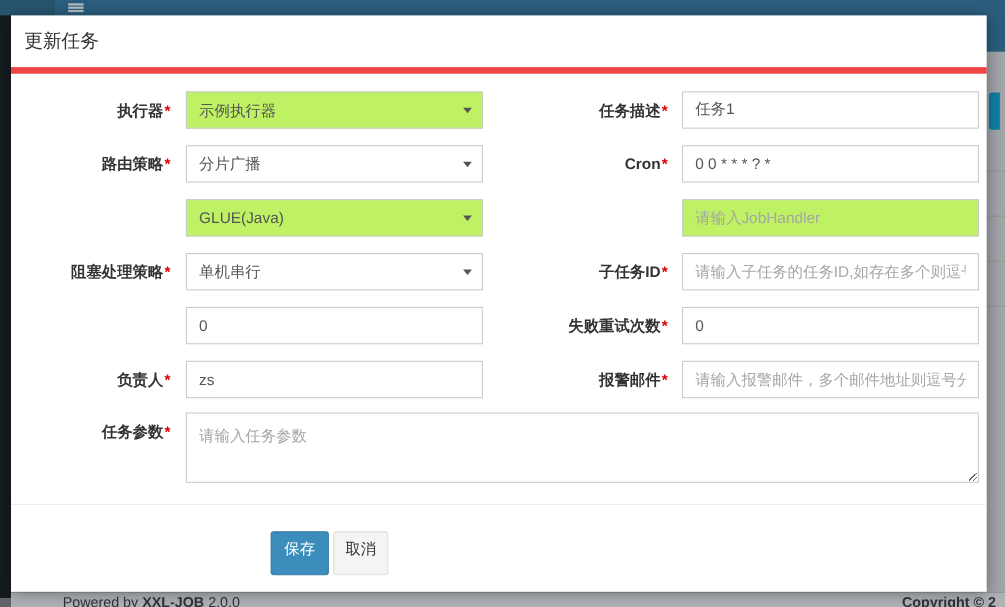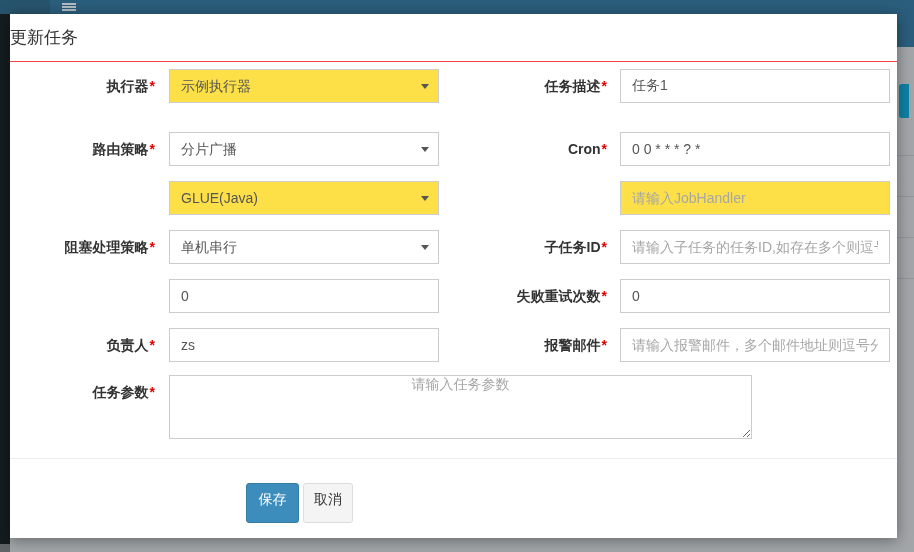--- a/index.html
+++ b/index.html
@@ -19,41 +19,41 @@
   .footer{position:absolute;left:10px;top:538px;width:904px;height:14px;background:#b0b3b6;
           border-top:1px solid #93979b;font-size:13px;color:#2f3439;}
   .footer-left{position:absolute;left:47px;top:1px;white-space:nowrap;}
   .footer-left b{font-weight:bold;}
   .footer-right{position:absolute;left:810px;top:1px;font-weight:bold;white-space:nowrap;}
 
   
   .modal{position:absolute;left:10px;top:14px;width:887px;height:524px;background:#fff;
          box-shadow:0 2px 14px rgba(0,0,0,.4);}
   .modal-title{position:absolute;left:0;top:0;right:0;height:47px;line-height:47px;
-               font-size:17px;color:#333;border-bottom:1px solid #ef4444;}
+               padding-left:12px;font-size:17px;color:#333;border-bottom:6px solid #ef4444;}
 
   .flabel{position:absolute;height:34px;line-height:34px;font-size:14px;font-weight:bold;
           color:#333;text-align:right;white-space:nowrap;}
   .flabel .req{color:#e00000;margin-left:1px;}
   .lcol{left:10px;width:135px;}
   .rcol{left:440px;width:157px;}
 
   .ctrl{position:absolute;width:270px;height:34px;border:1px solid #ccc;background:#fff;
         box-sizing:border-box;font-size:14px;color:#555;
         font-family:"Liberation Sans",sans-serif;}
   input.ctrl{padding:0 11px;outline:none;}
-  .ctrl.disabled{background:#fde047;}
+  .ctrl.disabled{background:#bef264;}
   .ctrl::placeholder{color:#a6a6a6;opacity:1;}
   .sel{line-height:32px;padding:0 24px 0 11px;overflow:hidden;white-space:nowrap;cursor:default;}
   .sel .arrow{position:absolute;right:9px;top:14px;width:0;height:0;
               border-left:4px solid transparent;border-right:4px solid transparent;
               border-top:5px solid #555;}
-  textarea.ctrl{width:583px;height:64px;padding:0 11px;outline:none;resize:both;text-align:center;}
+  textarea.ctrl{width:721px;height:64px;padding:12px 11px;outline:none;resize:both;}
 
-  .r1{top:55px}.r2{top:118px}.r3{top:167px}.r4{top:216px}.r5{top:265px}.r6{top:314px}.r7{top:361px}
+  .r1{top:69px}.r2{top:118px}.r3{top:167px}.r4{top:216px}.r5{top:265px}.r6{top:314px}.r7{top:361px}
   .cl{left:159px}.cr{left:610px}
 
   .btn-divider{position:absolute;left:0;top:444px;width:887px;height:1px;background:#ececec;}
   .btn{position:absolute;top:469px;height:40px;box-sizing:border-box;border-radius:3px;
        font-size:14px;text-align:center;line-height:31px;cursor:pointer;}
   .btn-save{left:236px;width:53px;background:#3c8dbc;border:1px solid #357ca5;color:#fff;}
   .btn-cancel{left:293px;width:50px;background:#f4f4f4;border:1px solid #ddd;color:#333;}
 </style>
 </head>
 <body>
@@ -69,20 +69,28 @@
       </div>
   </div>
   <div class="sidebar"></div>
   <div class="sidebar-foot"></div>
   <div class="add-btn-fragment"></div>
   <div class="strip-line" style="top:155px"></div>
   <div class="strip-line" style="top:196px"></div>
   <div class="strip-line" style="top:237px"></div>
   <div class="strip-line" style="top:278px"></div>
 
+  <div class="footer">
+    <div class="footer-left">
+      <span>Powered by</span>
+      <b>XXL-JOB</b>
+      <span>2.0.0</span>
+    </div>
+    <div class="footer-right">Copyright © 2</div>
+  </div>
 
   <div class="modal">
     <div class="modal-title">更新任务</div>
 
     <div class="flabel lcol r1"><span>执行器</span><span class="req">*</span></div>
     <div class="ctrl sel disabled cl r1"><span>示例执行器</span><span class="arrow"></span></div>
     <div class="flabel rcol r1"><span>任务描述</span><span class="req">*</span></div>
     <input class="ctrl cr r1" value="任务1" style="">
 
     <div class="flabel lcol r2"><span>路由策略</span><span class="req">*</span></div>

